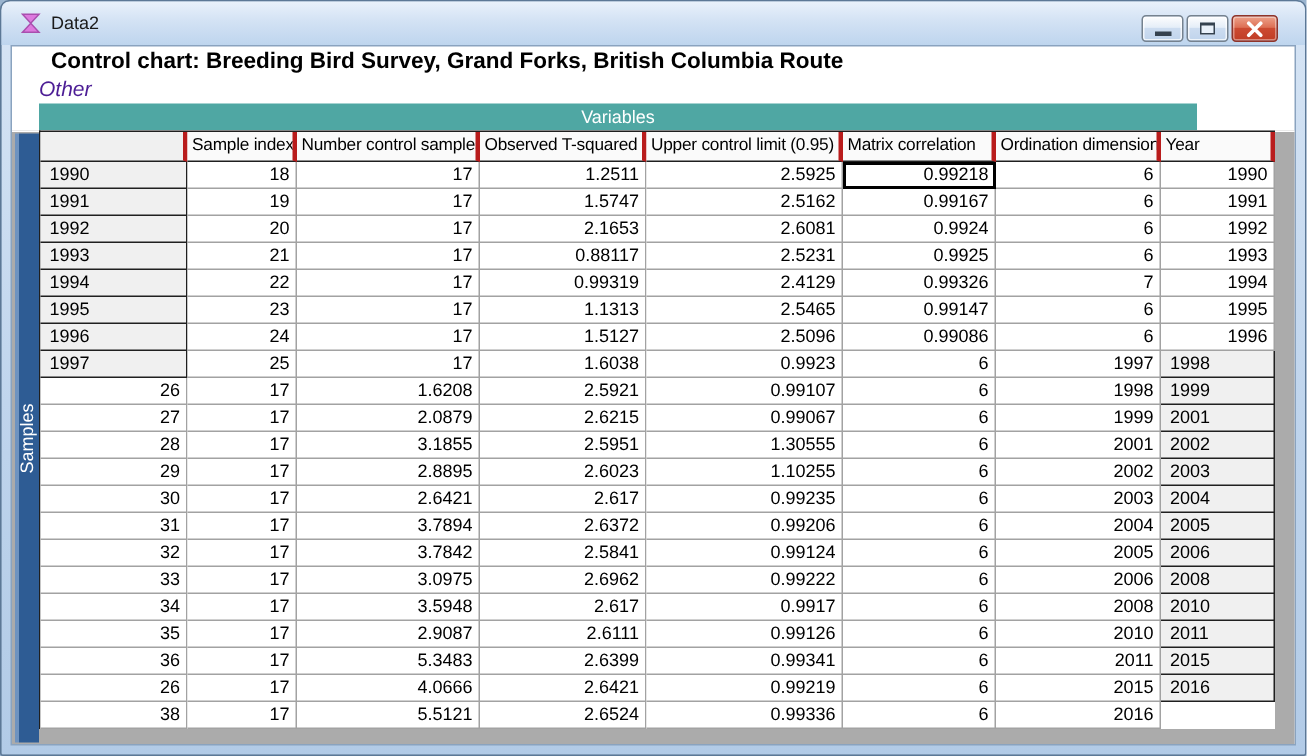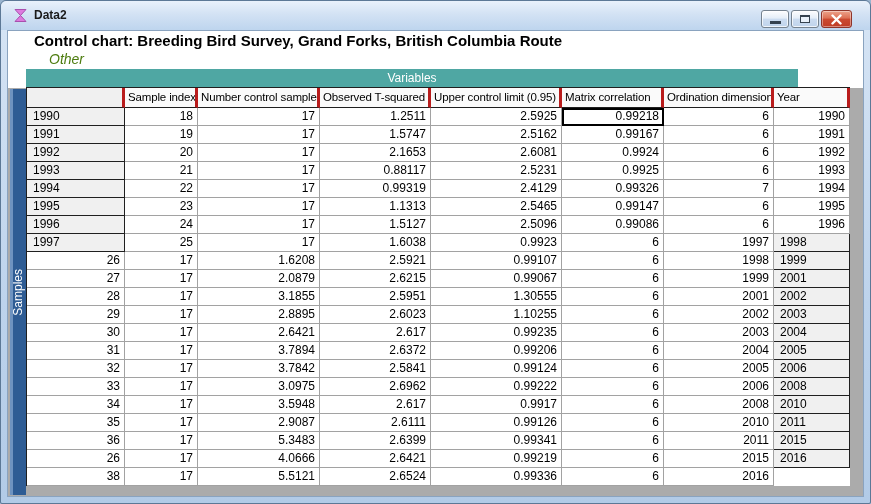--- a/index.html
+++ b/index.html
@@ -14,21 +14,21 @@
   }
   
   .titlebar{
     position:absolute;left:0;top:0;right:0;height:29px;
     background:linear-gradient(180deg,#e9f1fb 0%,#d3e2f4 45%,#bed5ee 100%);
     border-radius:6px 6px 0 0;
   }
   .app-icon{position:absolute;left:12px;top:7px;width:15px;height:15px;}
   .win-title{
     position:absolute;left:33px;top:0;line-height:29px;
-    font-size:12px;color:#1a1a1a;font-weight:bold;
+    font-size:12px;color:#1a1a1a;
   }
   .winbtns{position:absolute;top:9px;right:18px;display:flex;gap:2px;}
   .wbtn{
     width:28px;height:18px;border:1px solid #75828f;border-radius:3px;
     background:linear-gradient(180deg,#fdfdfe 0%,#e5eef8 45%,#ccdcf0 50%,#c0d4ec 100%);
     box-sizing:border-box;display:flex;align-items:center;justify-content:center;
     box-shadow:inset 0 0 0 1px rgba(255,255,255,.75);
   }
   .wbtn.close{
     width:31px;border-color:#8e342a;
@@ -40,22 +40,22 @@
   
   .content{
     position:absolute;left:7px;right:7px;top:30px;bottom:7px;
     background:#ffffff;box-shadow:0 0 0 1px #8aa3bf;
   }
   .doc-title{
     position:absolute;left:26px;top:1px;
     font-size:15px;font-weight:700;color:#000000;white-space:nowrap;
   }
   .doc-subtitle{
-    position:absolute;left:41px;top:20px;
-    font-size:14px;font-style:italic;color:#4d7c0f;
+    position:absolute;left:18px;top:20px;
+    font-size:14px;font-style:italic;color:#4c1d95;
   }
   .variables-bar{
     position:absolute;left:18px;top:38px;width:772px;height:18px;
     background:#4fa7a3;color:#ffffff;font-size:12px;
     display:flex;align-items:center;justify-content:center;
   }
   .table-zone{
     position:absolute;left:0;right:0;top:56px;bottom:0;background:#ababab;
   }
   .table-zone::before{content:"";position:absolute;left:0;right:0;top:0;height:1px;background:#fff;}

